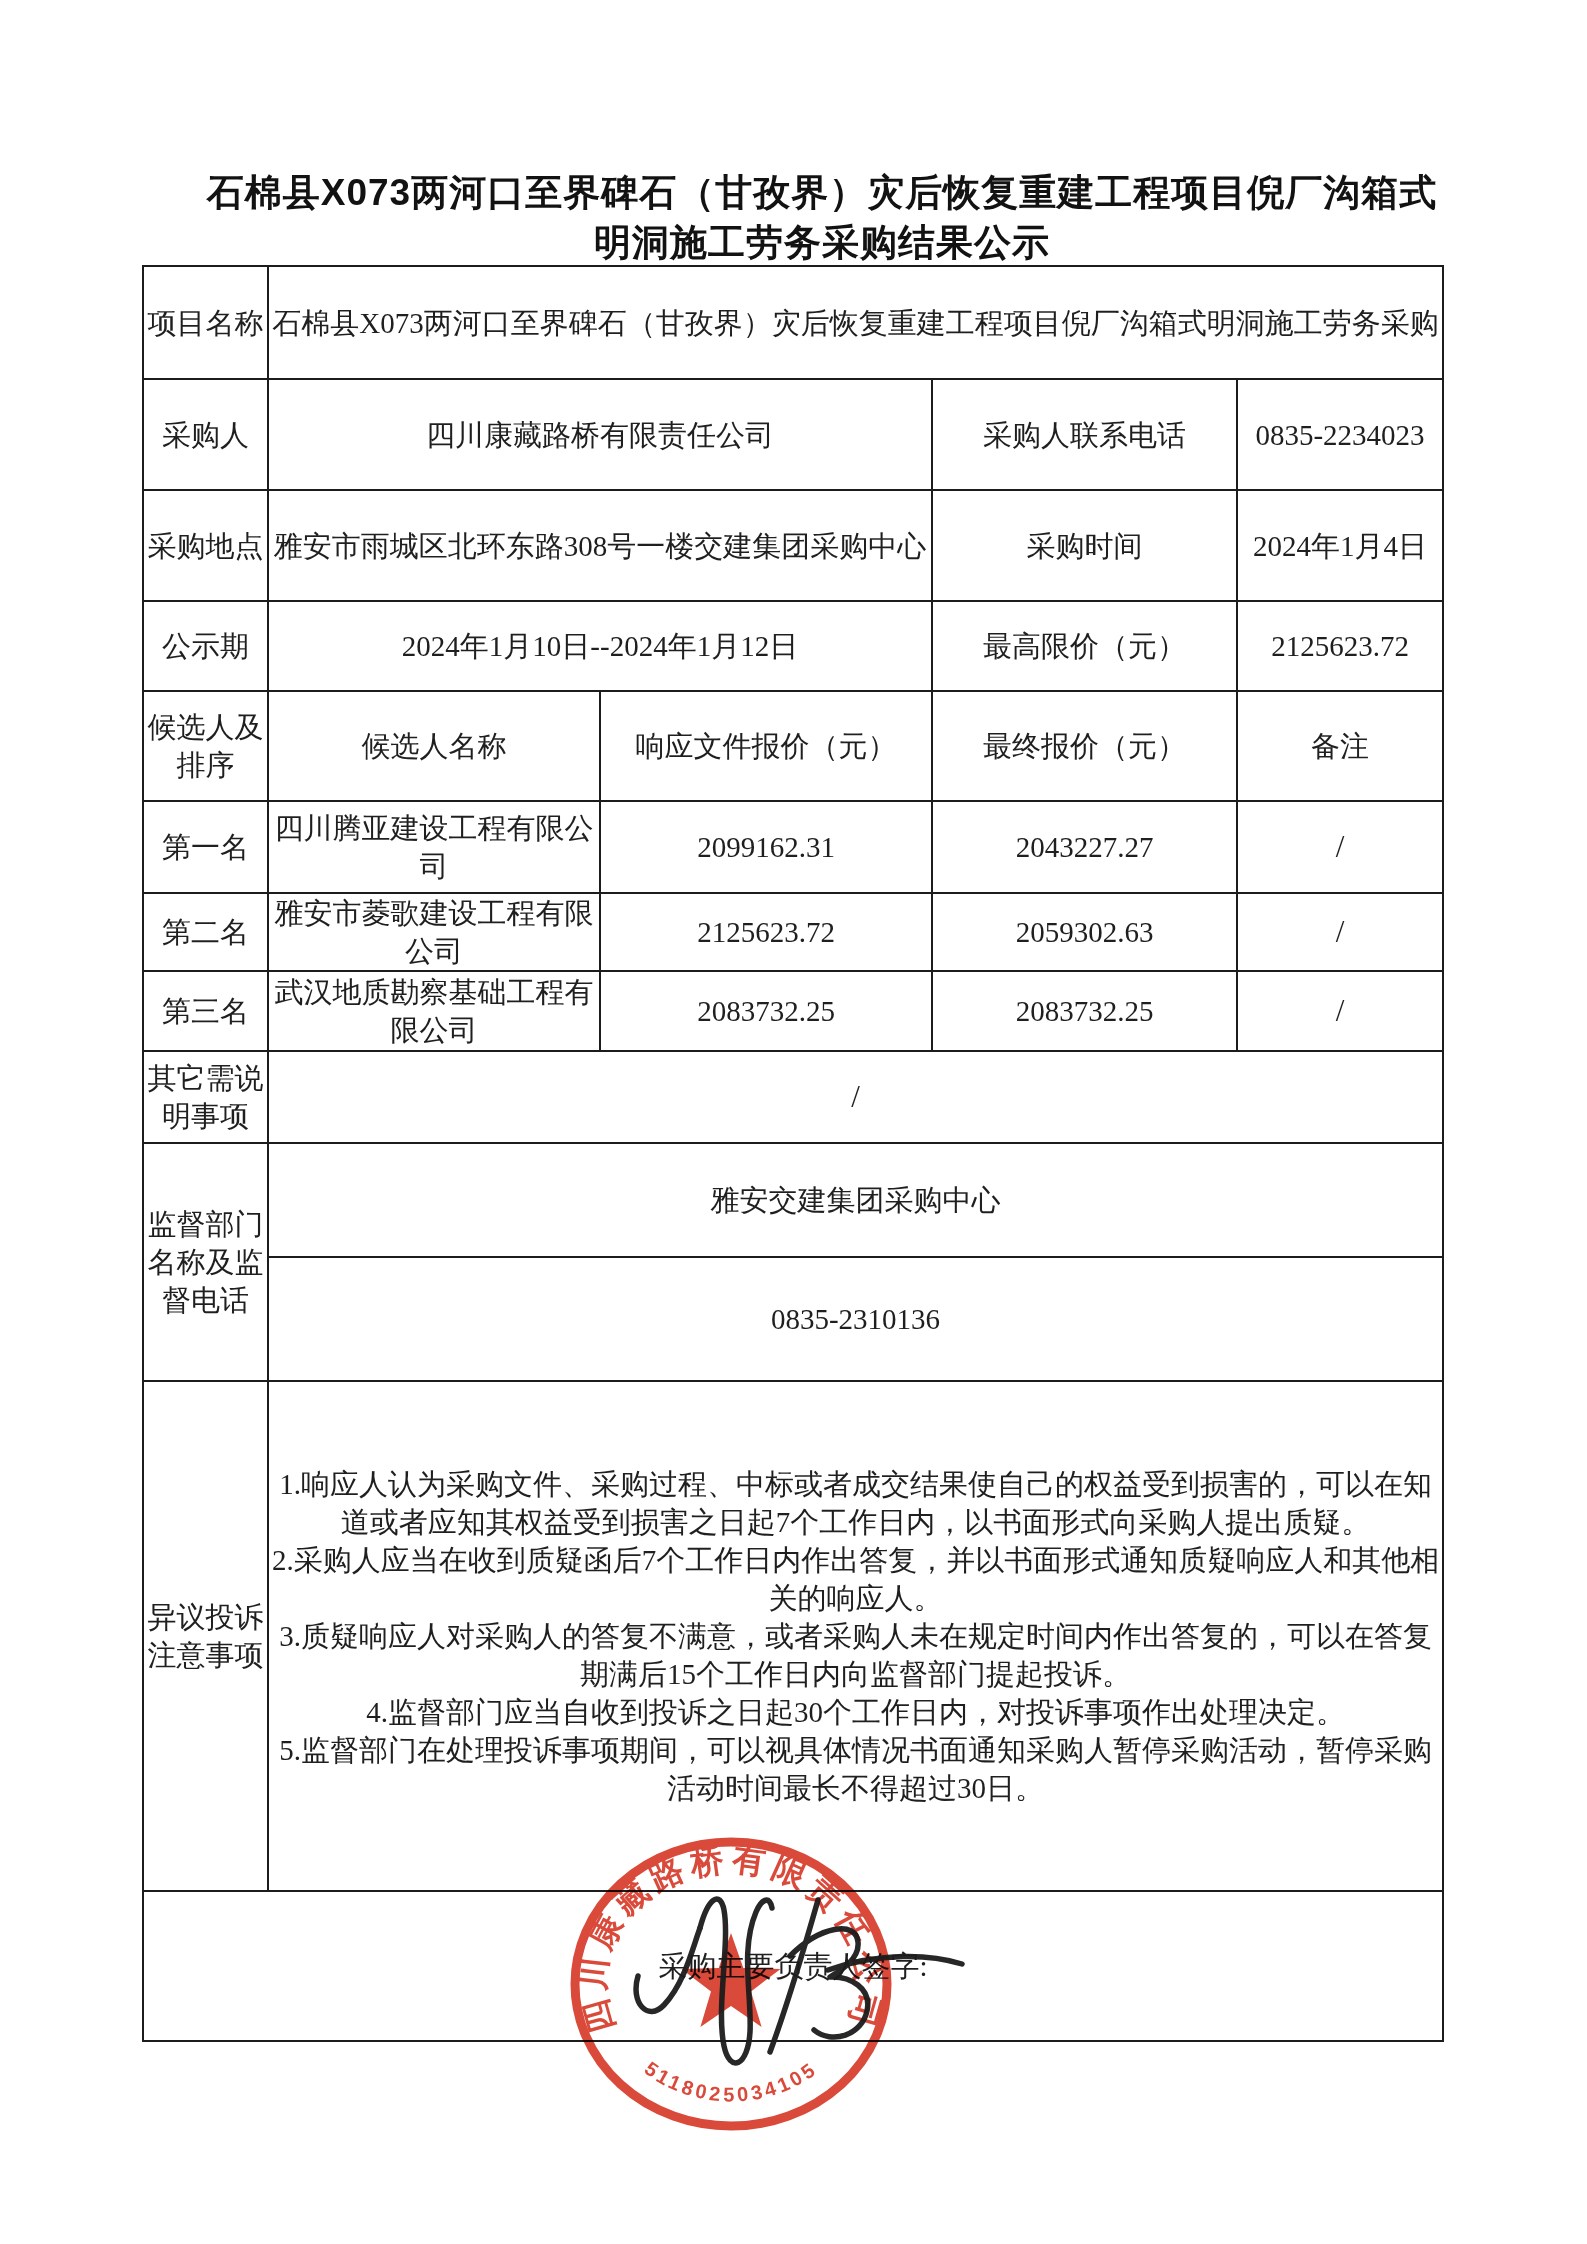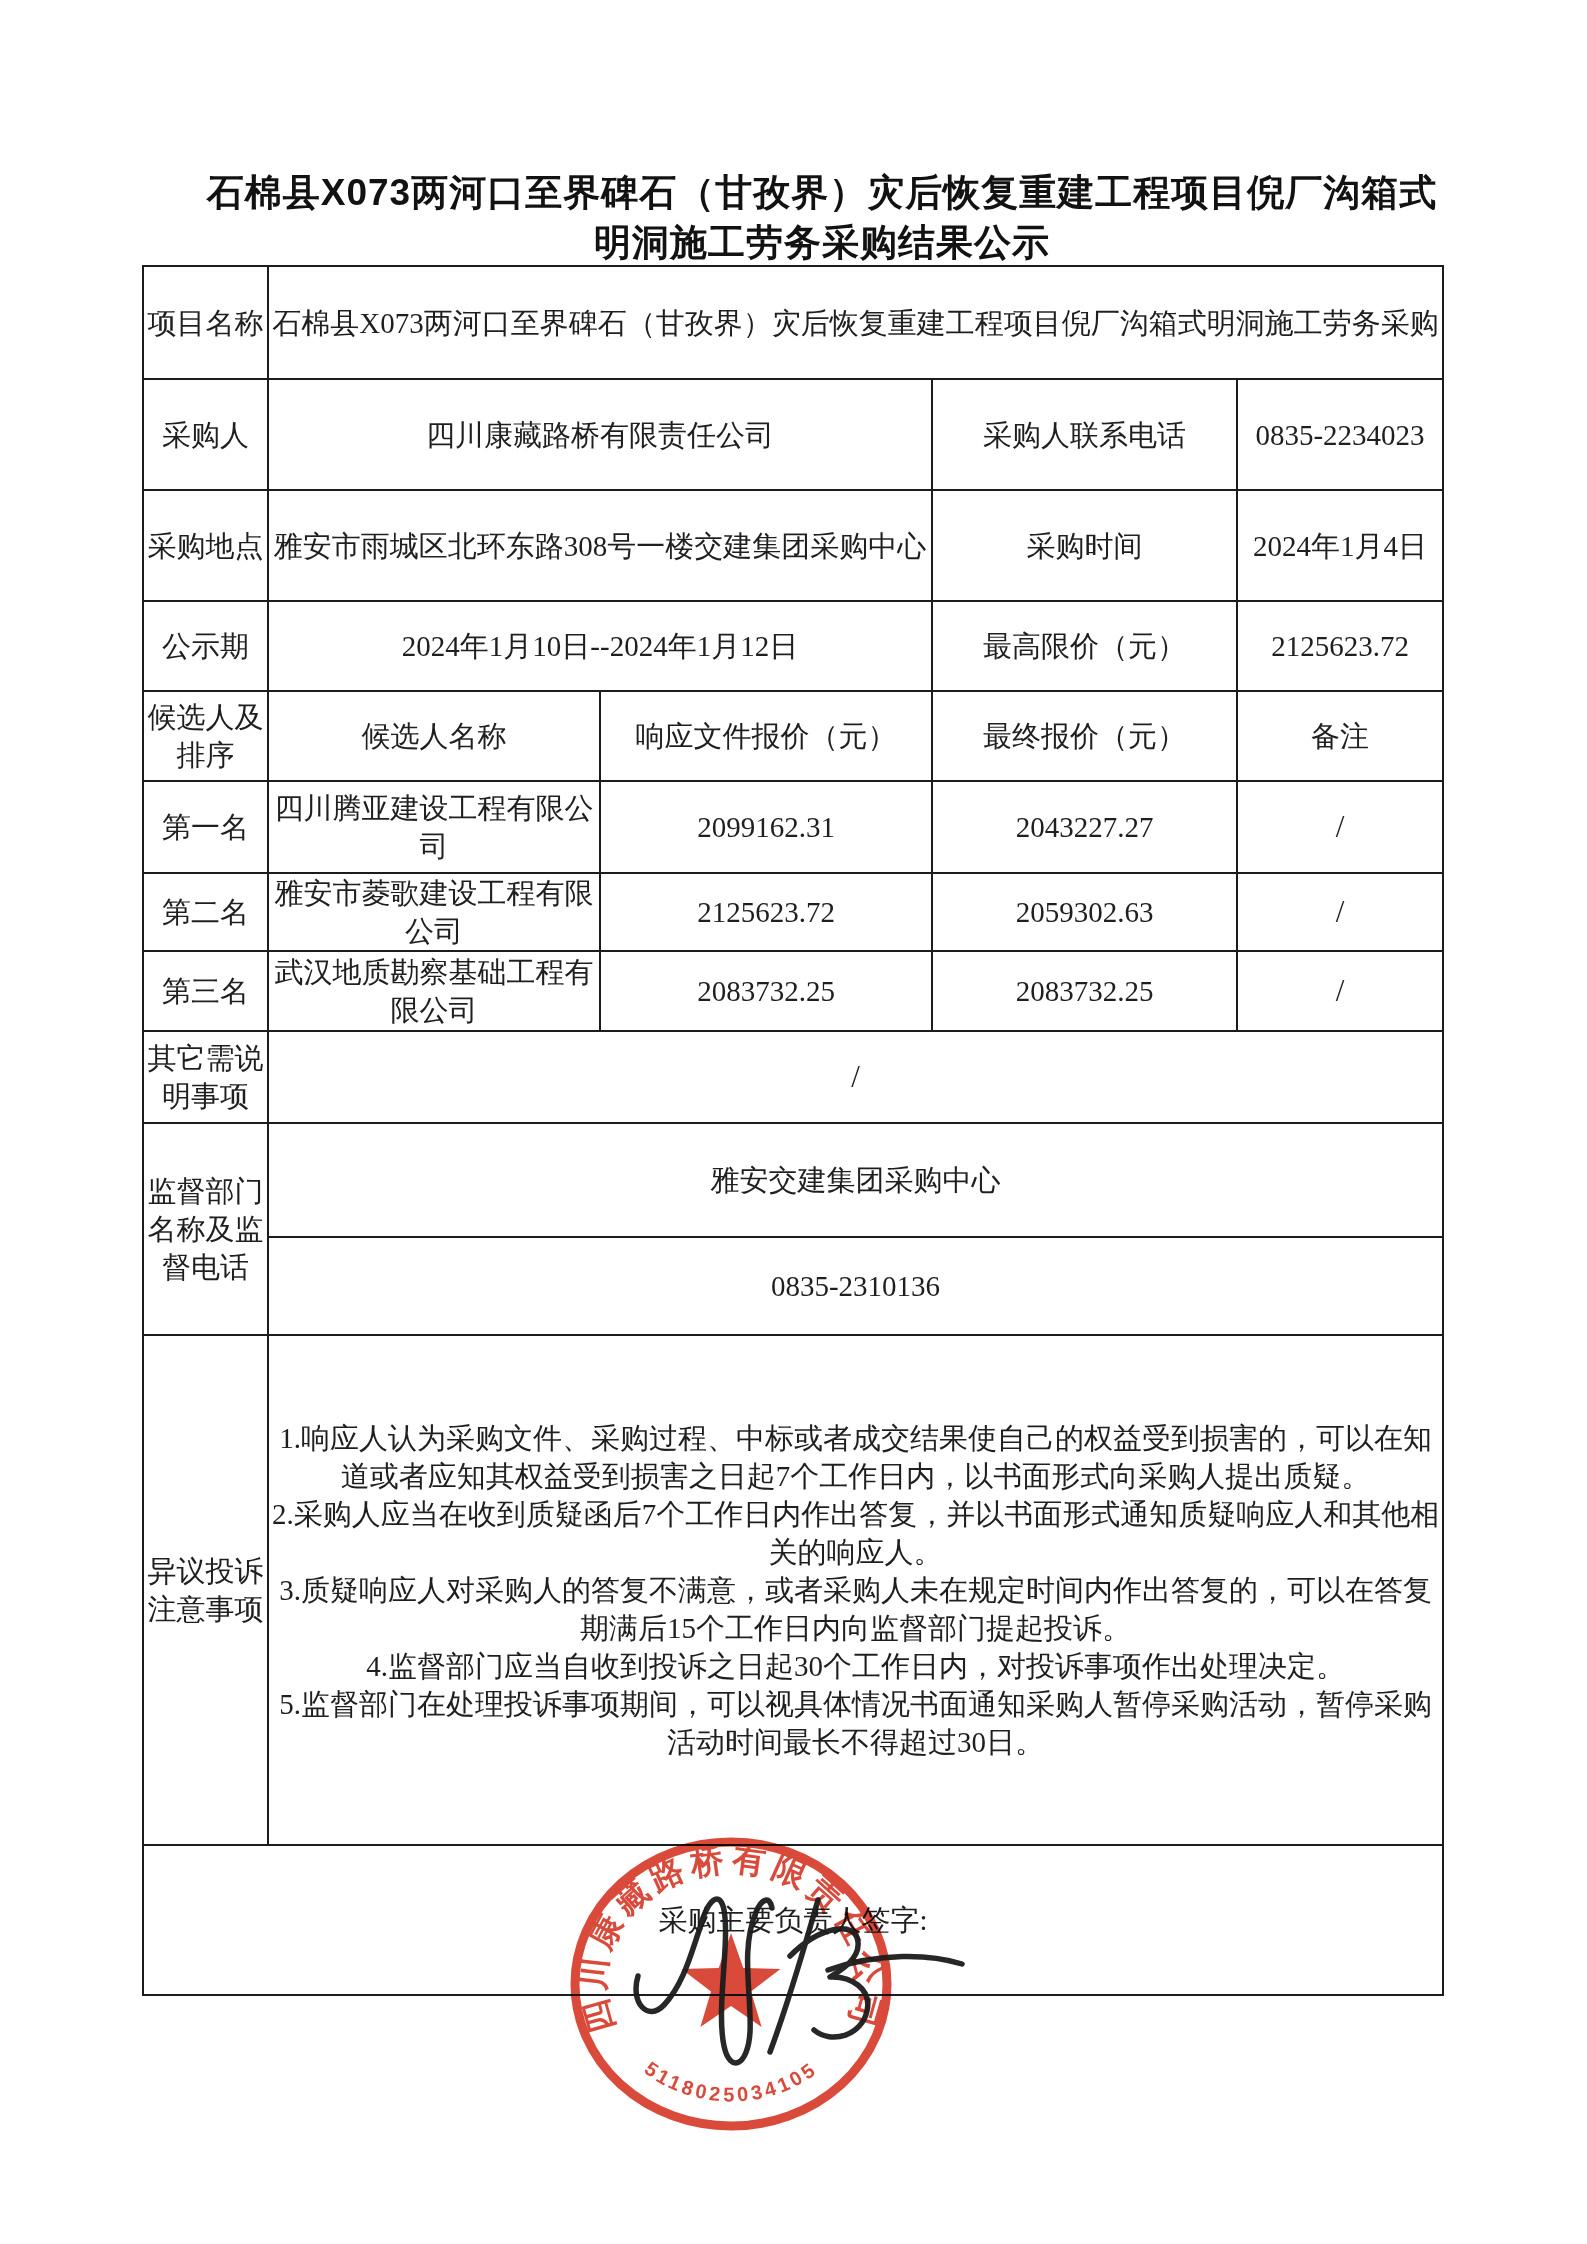--- a/index.html
+++ b/index.html
@@ -96,21 +96,21 @@
         <td class="tl" colspan="2">雅安市雨城区北环东路308号一楼交建集团采购中心</td>
         <td>采购时间</td>
         <td>2024年1月4日</td>
       </tr>
       <tr style="height:90px">
         <td class="lbl">公示期</td>
         <td class="tl" colspan="2">2024年1月10日--2024年1月12日</td>
         <td>最高限价（元）</td>
         <td>2125623.72</td>
       </tr>
-      <tr style="height:90px">
+      <tr style="height:110px">
         <td class="lbl">候选人及排序</td>
         <td>候选人名称</td>
         <td>响应文件报价（元）</td>
         <td>最终报价（元）</td>
         <td>备注</td>
       </tr>
       <tr style="height:92px">
         <td class="lbl">第一名</td>
         <td class="name-cell">四川腾亚建设工程有限公司</td>
         <td>2099162.31</td>
@@ -132,21 +132,21 @@
         <td class="slash">/</td>
       </tr>
       <tr style="height:92px">
         <td class="lbl">其它需说明事项</td>
         <td class="slash" colspan="4">/</td>
       </tr>
       <tr style="height:114px">
         <td class="lbl" rowspan="2">监督部门名称及监督电话</td>
         <td colspan="4">雅安交建集团采购中心</td>
       </tr>
-      <tr style="height:98px">
+      <tr style="height:124px">
         <td colspan="4">0835-2310136</td>
       </tr>
       <tr style="height:510px">
         <td class="lbl">异议投诉注意事项</td>
         <td class="complaint-cell" colspan="4">
           <div>1.响应人认为采购文件、采购过程、中标或者成交结果使自己的权益受到损害的，可以在知道或者应知其权益受到损害之日起7个工作日内，以书面形式向采购人提出质疑。</div>
           <div>2.采购人应当在收到质疑函后7个工作日内作出答复，并以书面形式通知质疑响应人和其他相关的响应人。</div>
           <div>3.质疑响应人对采购人的答复不满意，或者采购人未在规定时间内作出答复的，可以在答复期满后15个工作日内向监督部门提起投诉。</div>
           <div>4.监督部门应当自收到投诉之日起30个工作日内，对投诉事项作出处理决定。</div>
           <div>5.监督部门在处理投诉事项期间，可以视具体情况书面通知采购人暂停采购活动，暂停采购活动时间最长不得超过30日。</div>

